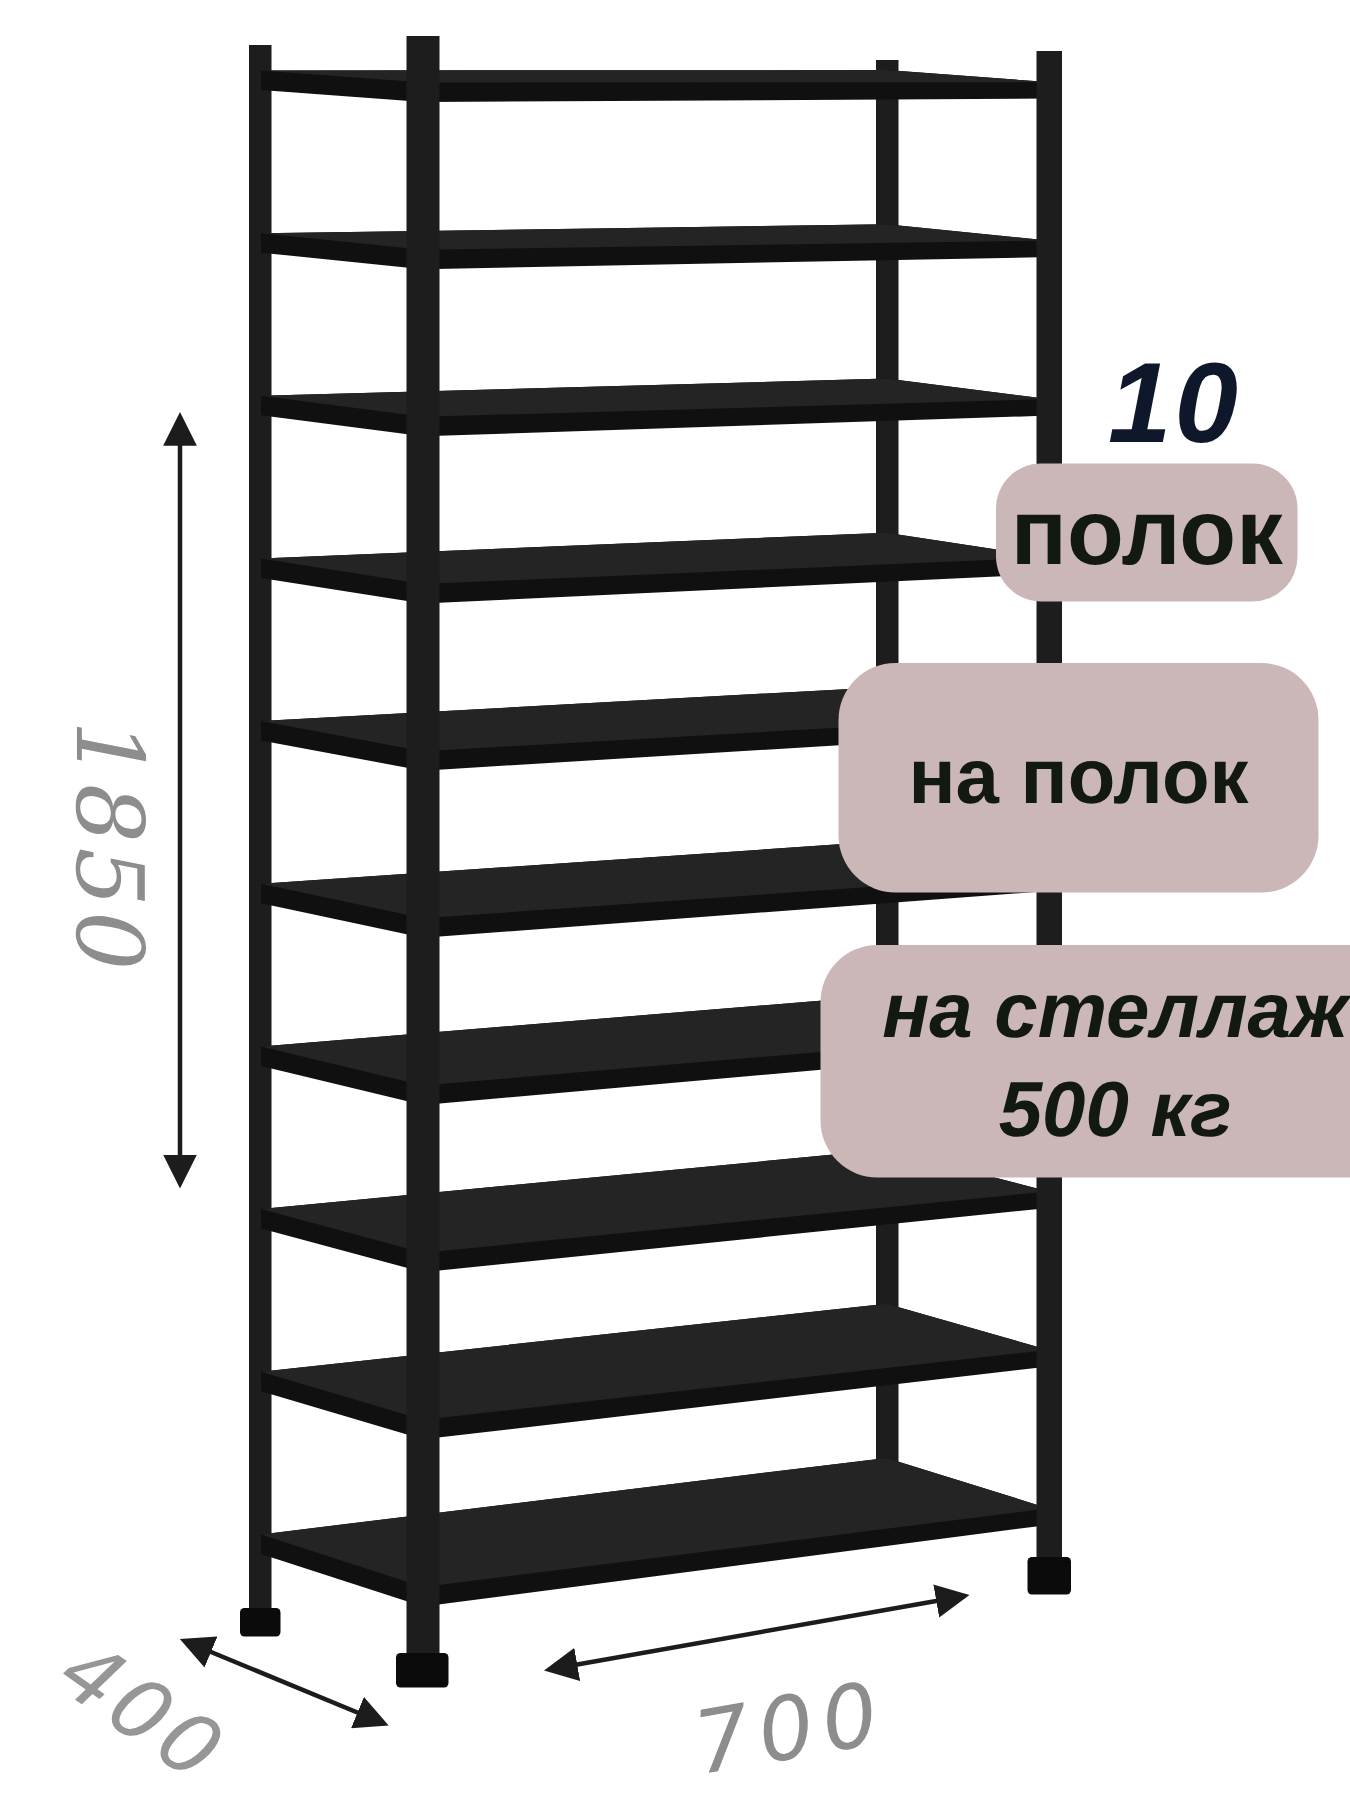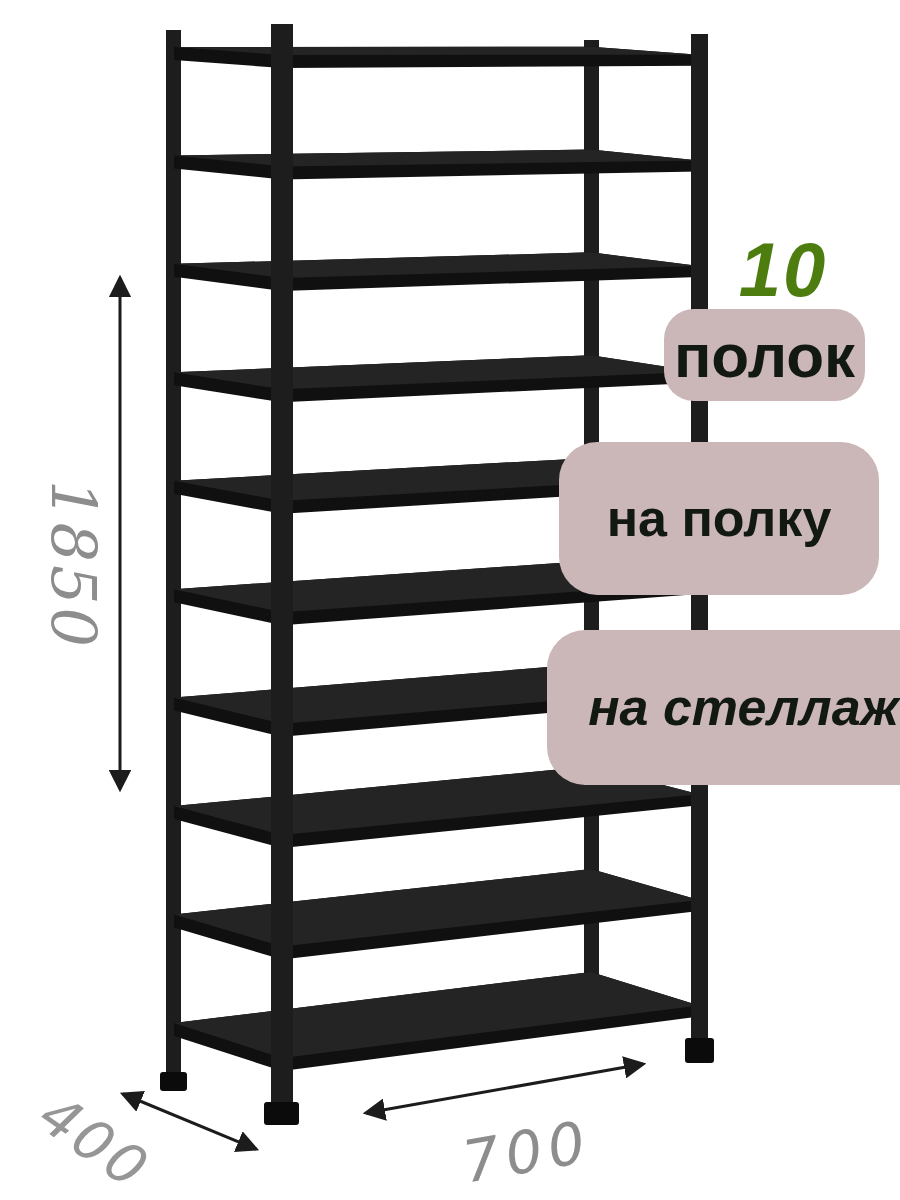--- a/index.html
+++ b/index.html
@@ -38,21 +38,21 @@
   .dim-width{
     left:527px;top:1152px;
     transform:translate(-50%,-50%) rotate(-10deg);
     font-family:"DejaVu Sans","Liberation Sans",sans-serif;
     font-size:58px;letter-spacing:6px;
   }
   .count-number{
     position:absolute;left:783px;top:269px;
     transform:translate(-50%,-50%);
     font-weight:bold;font-style:italic;
-    font-size:76px;color:#4d7c0f;letter-spacing:2px;
+    font-size:76px;color:#0f172a;letter-spacing:2px;
   }
   .badge{
     position:absolute;
     background:var(--badge-bg,#cbb7b7);
     color:var(--badge-text,#121812);
     font-weight:bold;
     display:flex;flex-direction:column;
     align-items:center;justify-content:center;
     text-align:center;
   }
@@ -123,20 +123,21 @@
   <div class="dim dim-depth">400</div>
   <div class="dim dim-width">700</div>
 
   <div class="count-number">10</div>
 
   <div class="badge badge-count">
     <span>полок</span>
   </div>
 
   <div class="badge badge-shelf-load">
-    <span>на полку</span>
+    <span>на полок</span>
   </div>
 
   <div class="badge badge-rack-load">
     <span>на стеллаж</span>
+    <span>500 кг</span>
   </div>
 
 </div>
 
 </body></html>

